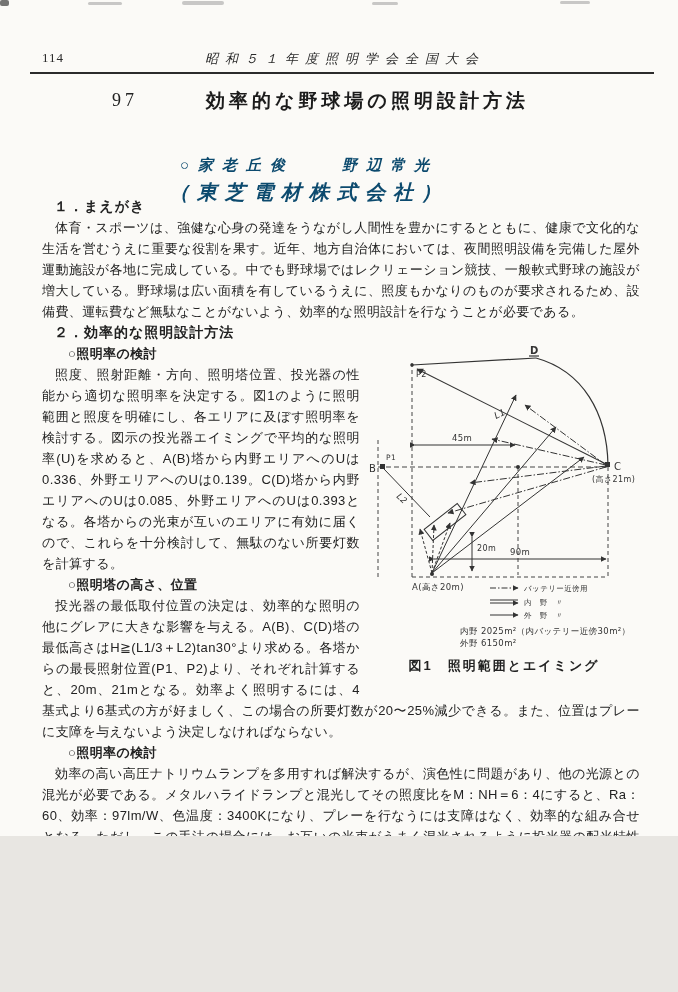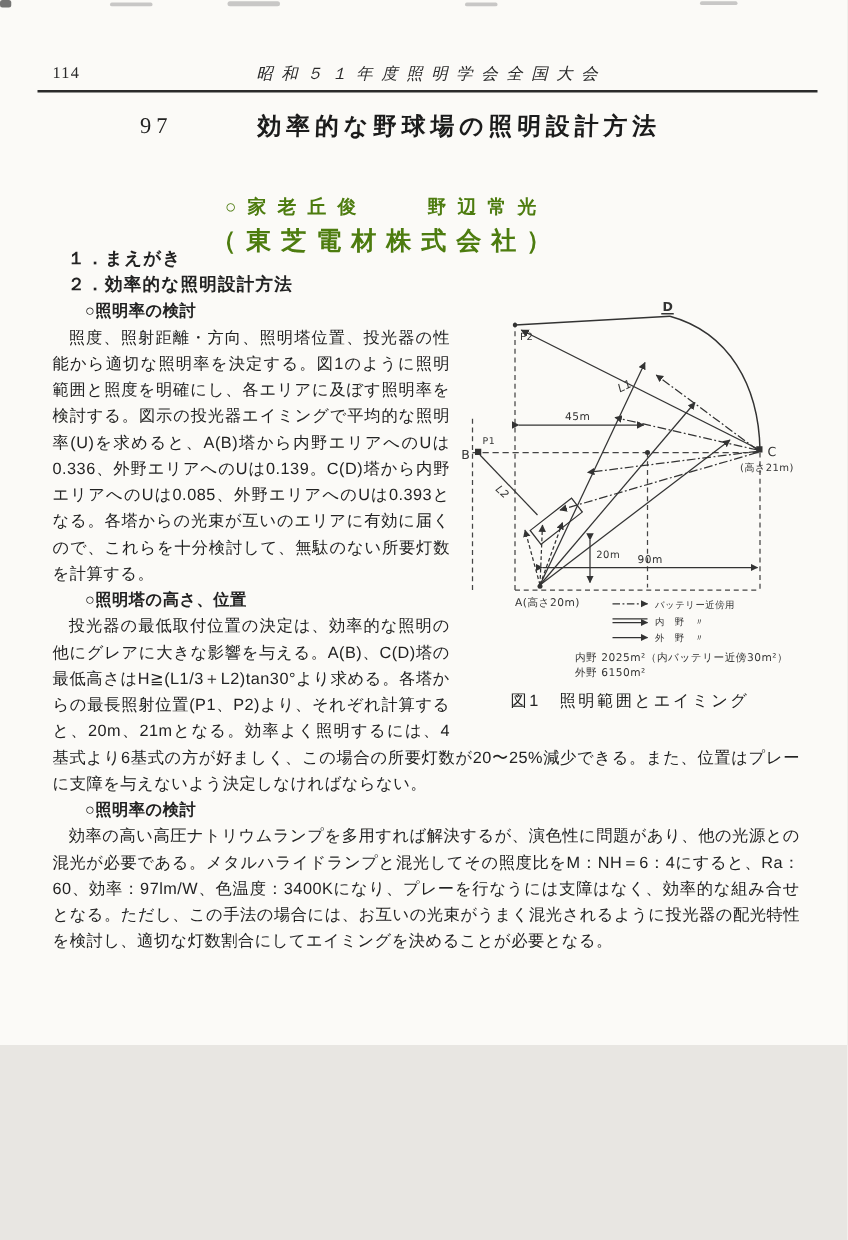--- a/index.html
+++ b/index.html
@@ -21,38 +21,38 @@
 
   
   .title-row{position:absolute;top:88px;left:96px;right:40px;height:30px;}
   .paper-num{position:absolute;left:0;top:2px;font-family:"Liberation Serif",serif;
     font-size:18px;letter-spacing:4px;color:#222;margin-left:16px;}
   .paper-title{position:absolute;left:110px;top:0;font-size:19px;letter-spacing:4px;
     color:#1b1b1b;font-weight:bold;transform:skewX(-2deg);}
 
   
   .authors-block{position:absolute;top:156px;left:0;right:60px;text-align:center;
-    color:#4d7c0f;}
+    color:#0c4a6e;font-style:italic;}
   .authors{font-size:15px;letter-spacing:9px;font-weight:bold;}
   .affiliation{font-size:20px;letter-spacing:8px;margin-top:4px;font-weight:bold;}
 
   
   .content{position:absolute;top:196px;left:42px;width:598px;
     font-size:13px;line-height:21px;letter-spacing:.4px;color:#222;
     text-align:justify;}
   .sec-heading{font-weight:bold;}
   .sec-heading.num{padding-left:12px;font-size:14px;letter-spacing:1px;}
   .sec-heading.circ{padding-left:26px;}
   .para{text-indent:1em;margin:0;}
 
   
   .figure{float:right;width:272px;margin:2px 0 4px 8px;color:#333;}
   .figure svg{display:block;}
   .fig-caption{text-align:center;font-size:13px;letter-spacing:2px;
-    font-weight:normal;color:#222;margin-top:4px;}
+    font-weight:bold;color:#222;margin-top:4px;}
 
   svg text{font-family:"DejaVu Sans","Liberation Sans",sans-serif;fill:#333;}
 </style>
 </head>
 <body>
 
 <div class="page">
 
   <div class="smudge dark" style="left:0;top:0;width:9px;height:6px;"></div>
   <div class="smudge" style="left:88px;top:2px;width:34px;height:3px;"></div>
@@ -72,20 +72,21 @@
   </div>
 
   <div class="authors-block">
     <div class="authors">○家老丘俊　　野辺常光</div>
     <div class="affiliation">（東芝電材株式会社）</div>
   </div>
 
   <div class="content">
 
     <div class="sec-heading num">１．まえがき</div>
+    <p class="para">体育・スポーツは、強健な心身の発達をうながし人間性を豊かにするとともに、健康で文化的な生活を営むうえに重要な役割を果す。近年、地方自治体においては、夜間照明設備を完備した屋外運動施設が各地に完成している。中でも野球場ではレクリェーション競技、一般軟式野球の施設が増大している。野球場は広い面積を有しているうえに、照度もかなりのものが要求されるため、設備費、運転費など無駄なことがないよう、効率的な照明設計を行なうことが必要である。</p>
 
     <div class="sec-heading num">２．効率的な照明設計方法</div>
 
     <div class="figure">
       <svg width="272" height="306" viewBox="0 0 272 306">
         <defs>
           <marker id="ah" markerWidth="8" markerHeight="8" refX="5.5" refY="3" orient="auto">
             <path d="M0,0 L6,3 L0,6 z" fill="#333"></path>
           </marker>
         </defs>

